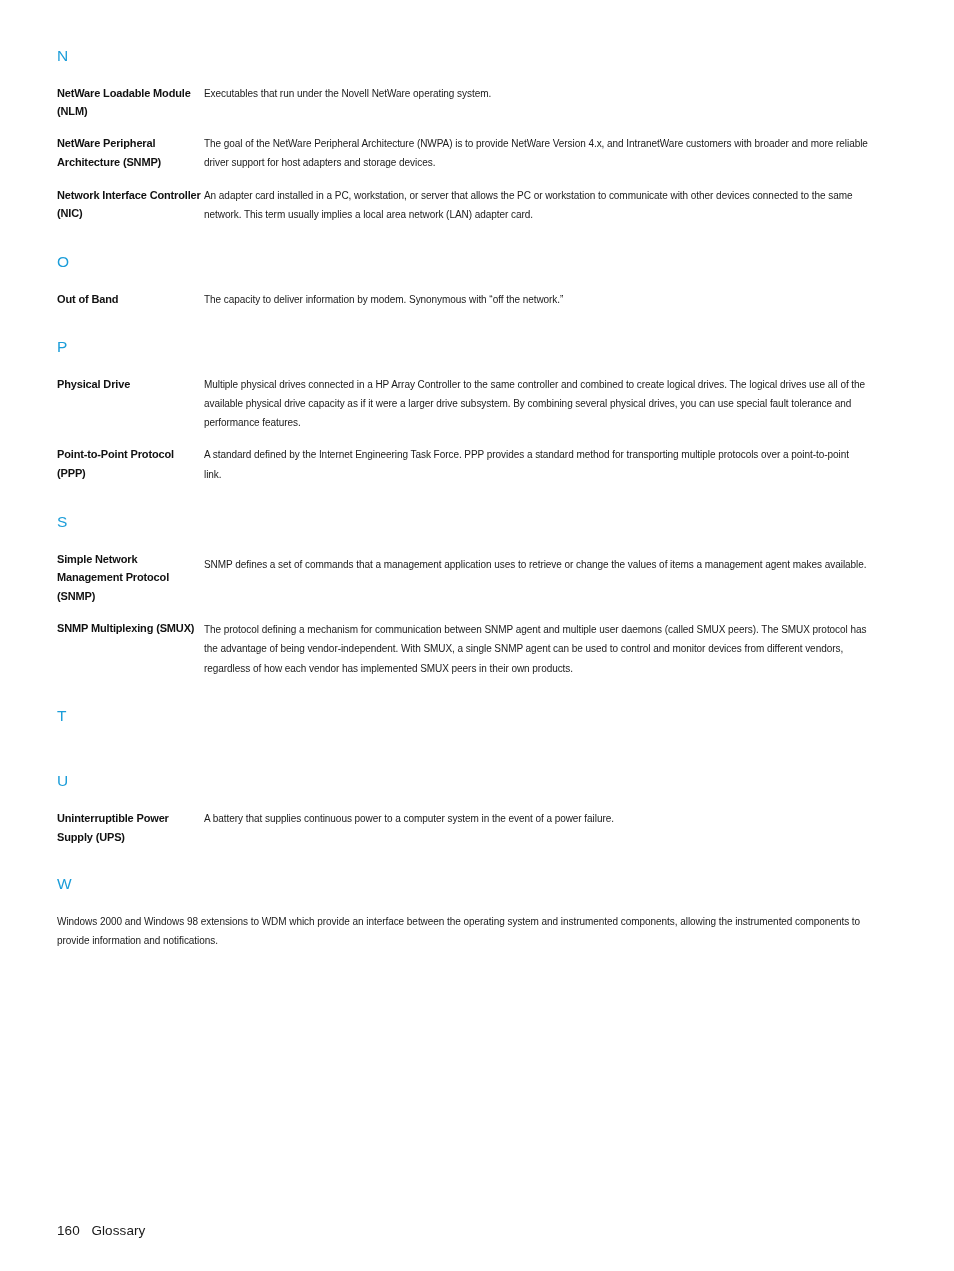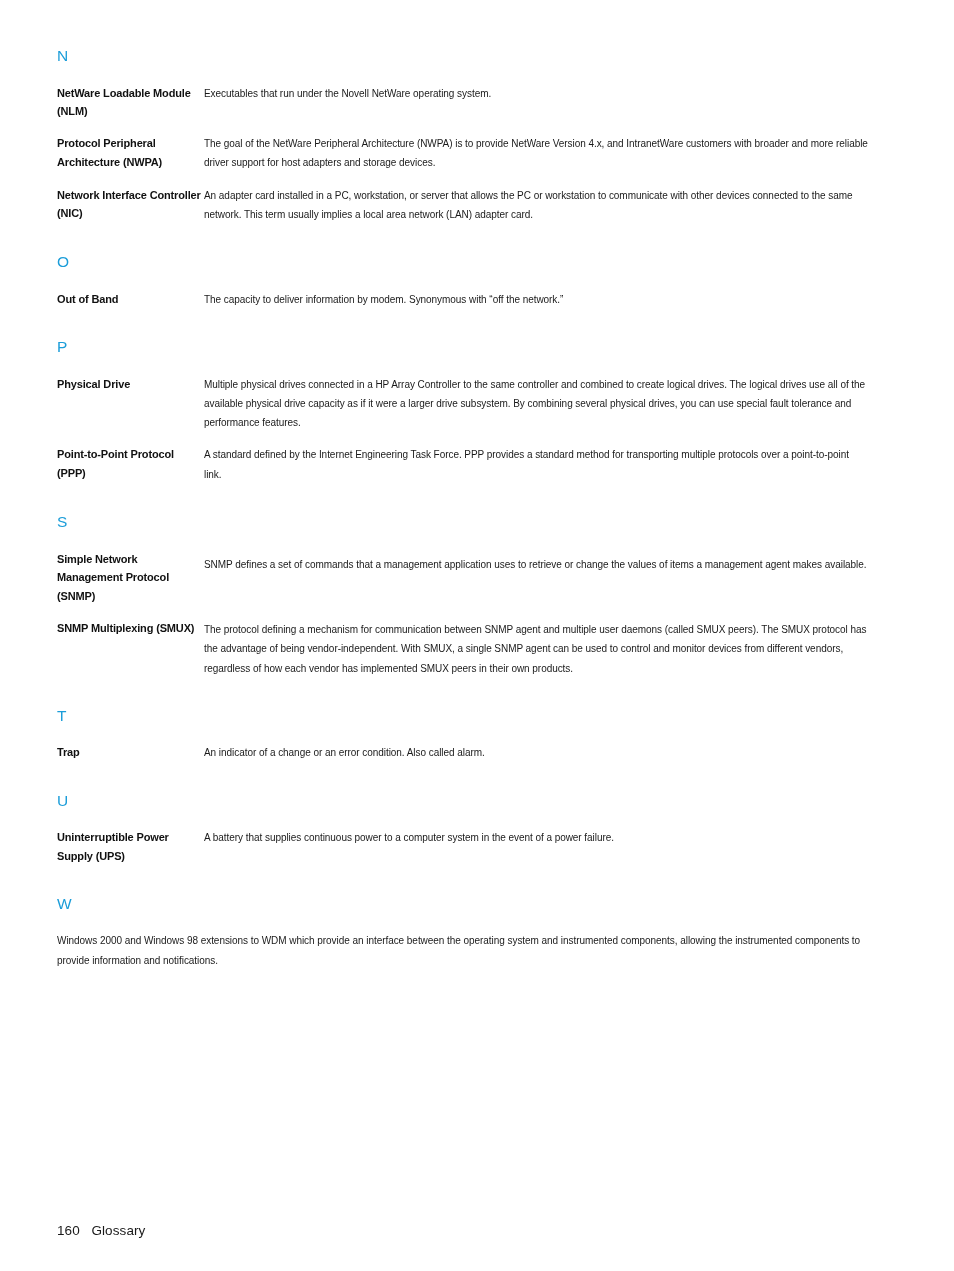--- a/index.html
+++ b/index.html
@@ -95,21 +95,21 @@
     <div class="section-letter">N</div>
     <div class="gap-letter-to-entry"></div>
 
     <div class="entry">
       <div class="term">NetWare Loadable Module (NLM)</div>
       <div class="definition">Executables that run under the Novell NetWare operating system.</div>
     </div>
     <div class="gap-entry-to-entry"></div>
 
     <div class="entry">
-      <div class="term">Protocol Peripheral Architecture (NWPA)</div>
+      <div class="term">NetWare Peripheral Architecture (SNMP)</div>
       <div class="definition">The goal of the NetWare Peripheral Architecture (NWPA) is to provide NetWare Version 4.x, and IntranetWare customers with broader and more reliable driver support for host adapters and storage devices.</div>
     </div>
     <div class="gap-entry-to-entry"></div>
 
     <div class="entry">
       <div class="term">Network Interface Controller (NIC)</div>
       <div class="definition">An adapter card installed in a PC, workstation, or server that allows the PC or workstation to communicate with other devices connected to the same network. This term usually implies a local area network (LAN) adapter card.</div>
     </div>
 
     <div class="gap-entry-to-letter"></div>
@@ -150,24 +150,20 @@
       <div class="term">SNMP Multiplexing (SMUX)</div>
       <div class="definition def-nudge">The protocol defining a mechanism for communication between SNMP agent and multiple user daemons (called SMUX peers). The SMUX protocol has the advantage of being vendor-independent. With SMUX, a single SNMP agent can be used to control and monitor devices from different vendors, regardless of how each vendor has implemented SMUX peers in their own products.</div>
     </div>
 
     <div class="gap-entry-to-letter"></div>
     <div class="section-letter">T</div>
     <div class="gap-letter-to-entry"></div>
 
     <div class="gap-entry-tight"></div>
 
-    <div class="entry">
-      <div class="term">Trap</div>
-      <div class="definition">An indicator of a change or an error condition. Also called alarm.</div>
-    </div>
 
     <div class="gap-entry-to-letter"></div>
     <div class="section-letter">U</div>
     <div class="gap-letter-to-entry"></div>
 
     <div class="entry">
       <div class="term">Uninterruptible Power Supply (UPS)</div>
       <div class="definition">A battery that supplies continuous power to a computer system in the event of a power failure.</div>
     </div>
 

